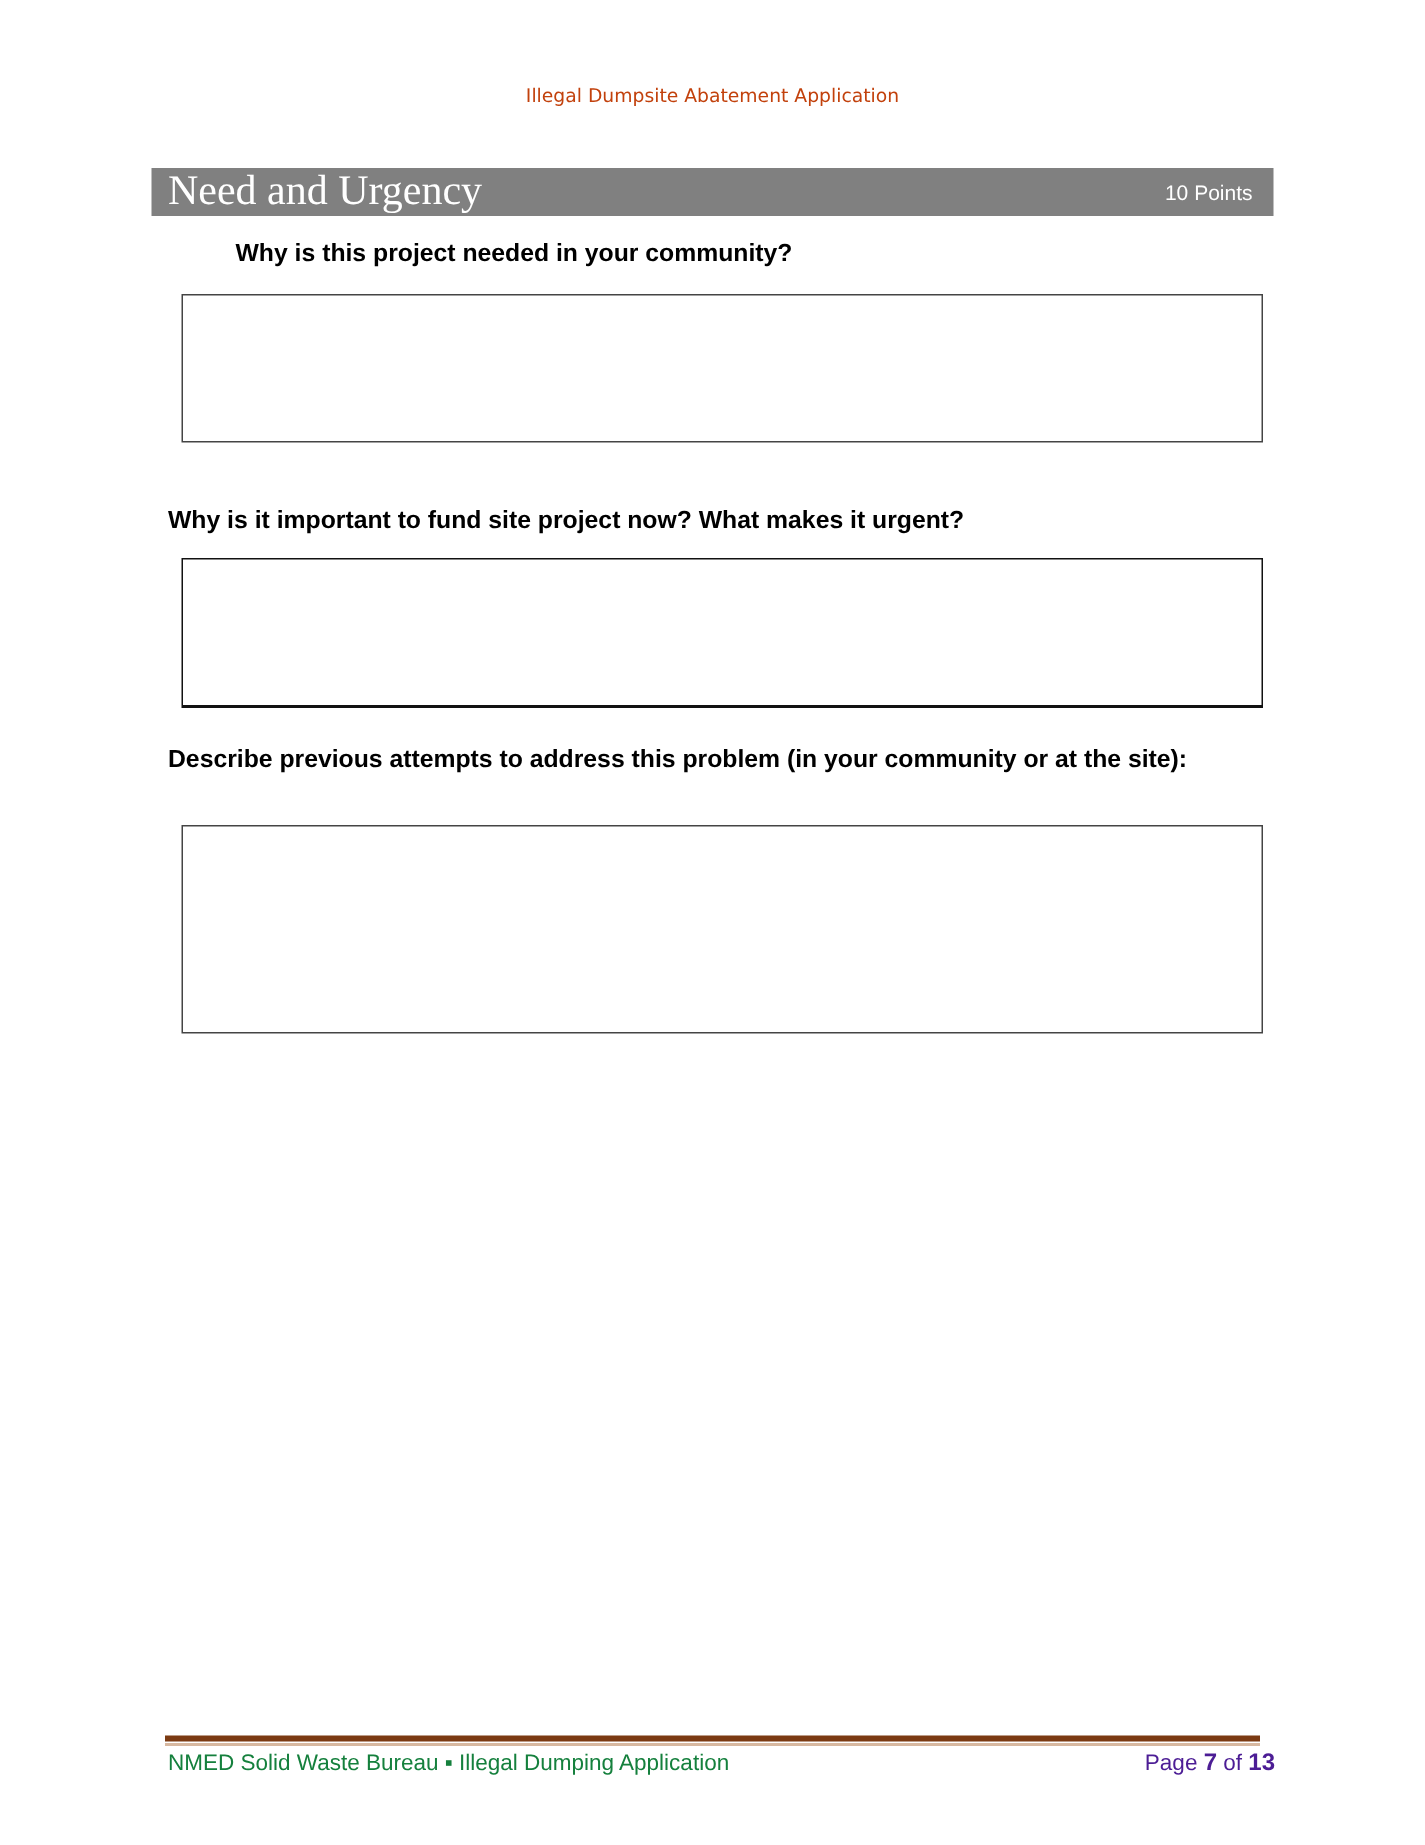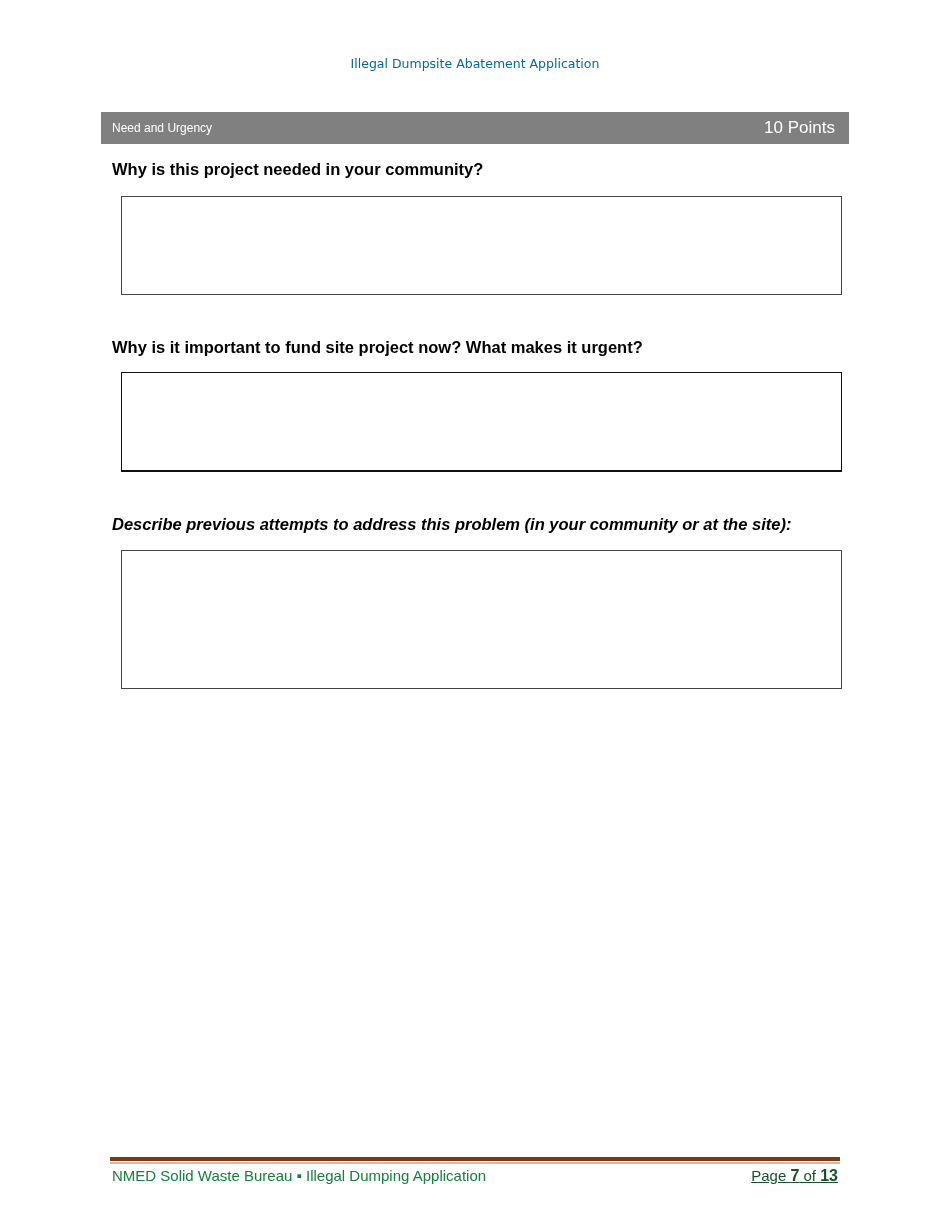--- a/index.html
+++ b/index.html
@@ -1,44 +1,44 @@
 <!DOCTYPE html>
 <html><head>
 <meta charset="utf-8">
 <style>
   html, body { margin: 0; padding: 0; background: #ffffff; }
   body { width: 950px; height: 1230px; position: relative; overflow: hidden; font-family: "Liberation Sans", sans-serif; color: #000; }
-  .page-header { position: absolute; top: 56px; left: 0; width: 950px; text-align: center; font-family: "DejaVu Sans", sans-serif; font-size: 12.5px; color: #0369a1; }
+  .page-header { position: absolute; top: 56px; left: 0; width: 950px; text-align: center; font-family: "DejaVu Sans", sans-serif; font-size: 12.5px; color: #c2410c; }
   .section-bar { position: absolute; top: 112px; left: 101px; width: 748px; height: 32px; background: #808080; color: #fff; box-sizing: border-box; display: flex; align-items: center; justify-content: space-between; padding: 0 14px 0 11px; }
-  .section-title { font-size: 12px; font-family: Liberation Sans, sans-serif; text-align: right; }
-  .section-points { font-size: 17px; font-family: "Liberation Sans", sans-serif; }
+  .section-title { font-size: 28px; font-family: Liberation Serif, serif; text-align: right; }
+  .section-points { font-size: 14px; font-family: "Liberation Sans", sans-serif; }
   .question { position: absolute; left: 112px; font-size: 16.5px; font-weight: bold; font-family: "Liberation Sans", sans-serif; white-space: nowrap; }
   .answer-box { position: absolute; left: 121px; width: 721px; box-sizing: border-box; border: 1px solid #444; background: #fff; }
   .answer-box.dark { border: 1px solid #111; border-bottom: 2px solid #111; }
   .footer-rule-thick { position: absolute; left: 110px; top: 1157px; width: 730px; height: 4px; background: #7b3a12; }
   .footer-rule-thin { position: absolute; left: 110px; top: 1162px; width: 730px; height: 2px; background: #d7b8a0; }
   .footer-left { position: absolute; left: 112px; top: 1167px; font-size: 15px; color: #15803d; font-family: "Liberation Sans", sans-serif; }
-  .footer-right { position: absolute; right: 112px; top: 1167px; font-size: 15px; color: #14532d; font-family: "Liberation Sans", sans-serif; text-decoration: underline; }
+  .footer-right { position: absolute; right: 100px; top: 1167px; font-size: 15px; color: #4c1d95; font-family: "Liberation Sans", sans-serif; }
   .footer-right b { font-weight: bold; font-size: 16px; }
 </style>
 </head>
 <body>
 
 <div class="page-header">Illegal Dumpsite Abatement Application</div>
 
 <div class="section-bar">
   <span class="section-title">Need and Urgency</span>
   <span class="section-points">10 Points</span>
 </div>
 
-<div class="question" style="top:160px;">Why is this project needed in your community?</div>
+<div class="question" style="top:160px;margin-left:45px;">Why is this project needed in your community?</div>
 <div class="answer-box" style="top:196px; height:99px;"></div>
 
 <div class="question" style="top:338px;">Why is it important to fund site project now? What makes it urgent?</div>
 <div class="answer-box dark" style="top:372px; height:100px;"></div>
 
-<div class="question" style="top:515px;font-style:italic;">Describe previous attempts to address this problem (in your community or at the site):</div>
+<div class="question" style="top:497px;">Describe previous attempts to address this problem (in your community or at the site):</div>
 <div class="answer-box" style="top:550px; height:139px;"></div>
 
 <div class="footer-rule-thick"></div>
 <div class="footer-rule-thin"></div>
 <div class="footer-left">NMED Solid Waste Bureau ▪ Illegal Dumping Application</div>
 <div class="footer-right"><span>Page </span><b>7</b><span> of </span><b>13</b></div>
 
 </body></html>

